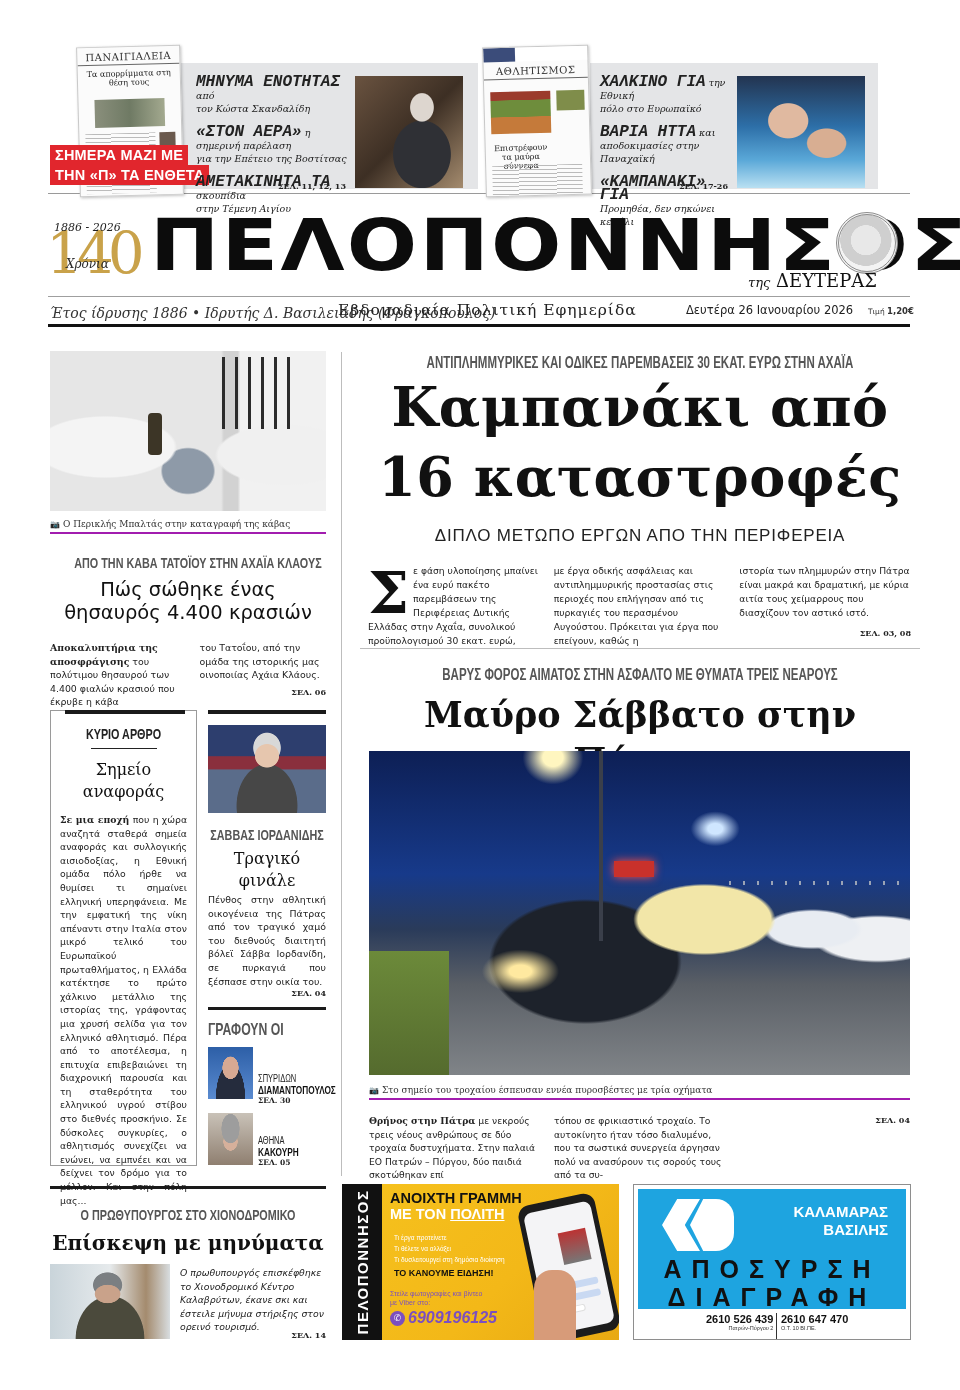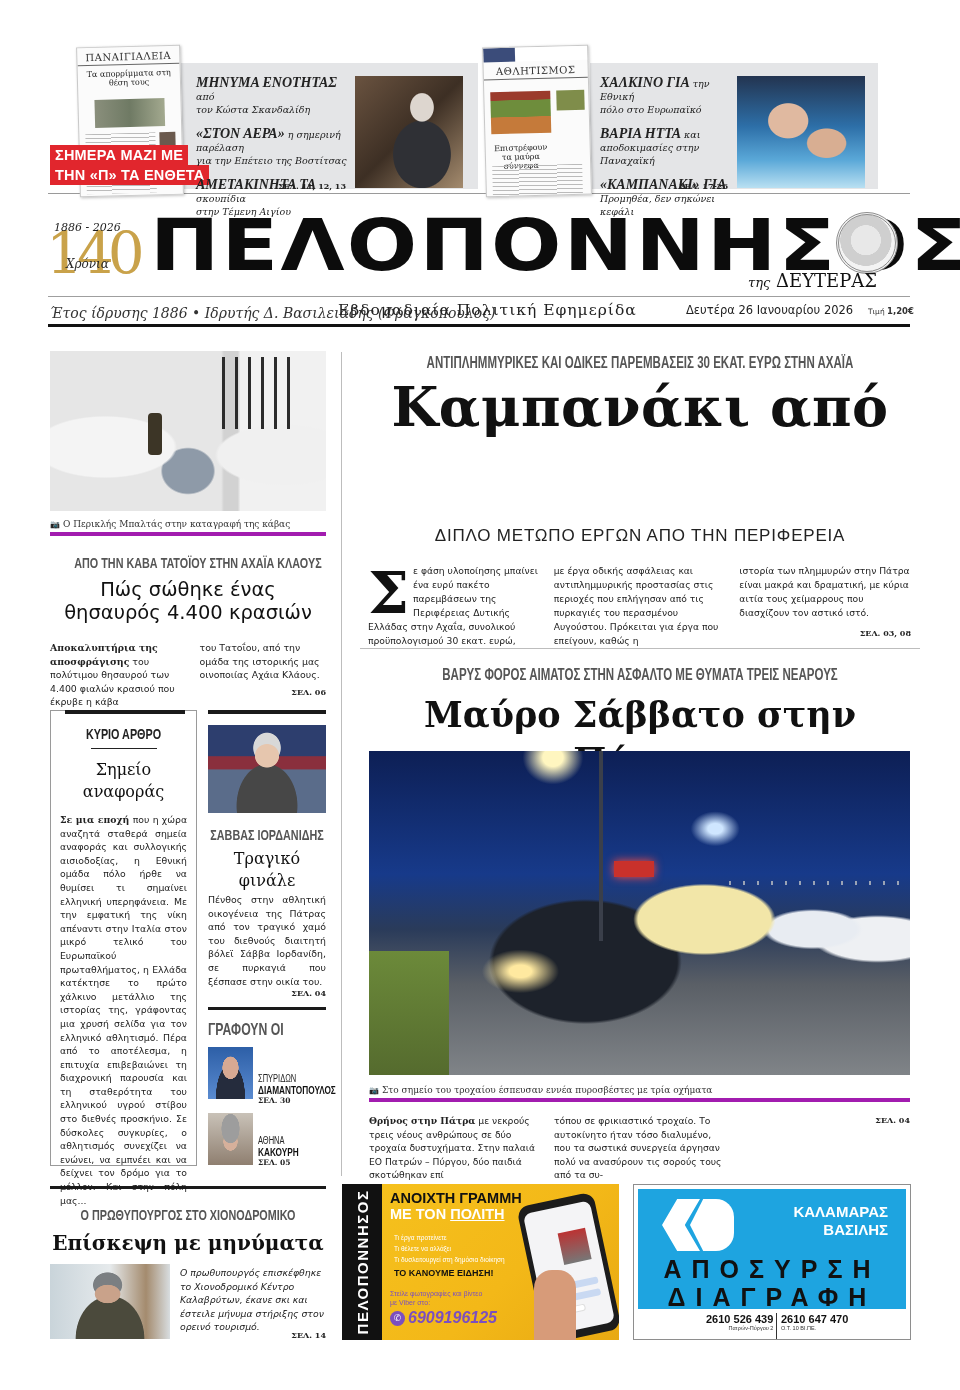--- a/index.html
+++ b/index.html
@@ -15,21 +15,21 @@
   .minipaper { position: absolute; background: #fbfbfb; border: 1px solid #c9c9c9; box-shadow: 1px 1px 3px rgba(0,0,0,0.25); overflow: hidden; }
   .minipaper .mast { font-family: "DejaVu Serif", serif; font-size: 10px; text-align: center; color: #333; border-bottom: 1px solid #666; padding-top: 4px; padding-bottom: 2px; letter-spacing: 0.5px; }
   .minipaper .mhead { font-family: "DejaVu Serif", serif; font-size: 8px; text-align: center; color: #222; line-height: 9px; margin-top: 4px; }
   .minipaper .mphoto { position: absolute; }
   .minipaper .mlines { position: absolute; background: repeating-linear-gradient(#bbb 0 1px, transparent 1px 4px); }
 
   .promo-red { position: absolute; left: 50px; background: #e1262d; color: #fff; font-family: "Liberation Sans", sans-serif; font-weight: bold; font-size: 14.5px; padding: 2px 5px; letter-spacing: 0.2px; }
 
   .teaser-items { position: absolute; font-family: "DejaVu Serif", serif; font-style: italic; font-size: 9.5px; line-height: 13px; color: #222; }
   .teaser-items .item { margin-bottom: 11px; }
-  .teaser-items b { font-family: Liberation Serif, serif; font-style: italic; font-weight: bold; font-size: 14px; }
+  .teaser-items b { font-family: Liberation Mono, monospace; font-style: italic; font-weight: bold; font-size: 16px; }
   .sel { font-family: "DejaVu Serif", serif; font-weight: bold; font-size: 8px; color: #222; text-align: right; }
 
   .tphoto { position: absolute; }
 
   
   .years { position: absolute; left: 54px; top: 221px; font-family: "DejaVu Serif", serif; font-style: italic; font-size: 11px; color: #222; }
   .big140 { position: absolute; left: 46px; top: 213px; font-family: "DejaVu Serif", serif; font-size: 58px; color: #c9a24a; letter-spacing: -6px; line-height: 80px; }
   .xronia { position: absolute; left: 66px; top: 257px; font-family: "DejaVu Serif", serif; font-style: italic; font-size: 12px; color: #2a2a2a; }
   .title { position: absolute; left: 150px; top: 203px; font-family: "DejaVu Sans", sans-serif; font-weight: bold; font-size: 72px; letter-spacing: 2px; color: #0c0c0c; transform: scaleX(1.15); transform-origin: left; line-height: 84px; }
   .seal { position: absolute; left: 836px; top: 212px; width: 62px; height: 62px; border-radius: 50%; border: 3px double #8d8d8d; background: radial-gradient(circle at 48% 45%, #e8e8e8 0 35%, #cfcfcf 36% 60%, #f3f3f3 61%); }
@@ -40,21 +40,21 @@
   .founder { position: absolute; left: 50px; top: 305px; font-family: "DejaVu Serif", serif; font-style: italic; font-size: 14px; color: #333; }
   .weekly { position: absolute; left: 338px; top: 301px; font-family: "DejaVu Serif", serif; font-size: 15.5px; letter-spacing: 1px; color: #222; }
   .date { position: absolute; left: 686px; top: 303px; font-family: "DejaVu Sans", sans-serif; font-size: 11.5px; color: #222; }
   .price { position: absolute; left: 868px; top: 306px; font-family: "DejaVu Sans", sans-serif; font-size: 7.5px; color: #333; }
   .price b { font-size: 8.5px; }
 
   
   .vrule { position: absolute; width: 1px; background: #bdbdbd; }
 
   .kicker { font-family: "Liberation Sans", sans-serif; font-weight: bold; color: #555; text-align: center; transform: scaleX(0.72); white-space: nowrap; }
-  .caption { font-family: "DejaVu Serif", serif; font-size: 9px; color: #333; border-bottom: 4px solid #a21caf; padding-bottom: 3px; }
+  .caption { font-family: "DejaVu Serif", serif; font-size: 9px; color: #333; border-bottom: 2px solid #a21caf; padding-bottom: 3px; }
   .caption .cam { font-size: 8px; margin-right: 3px; }
 
   .body-text { font-family: "DejaVu Sans", sans-serif; font-size: 9.4px; line-height: 13.6px; color: #222; }
   .body-text b { font-family: "DejaVu Serif", serif; font-weight: bold; }
   .cols3 { display: grid; grid-template-columns: 1fr 1fr 1fr; column-gap: 14px; }
   .cols2 { display: grid; grid-template-columns: 1fr 1fr; column-gap: 14px; gap: 23px; }
 
   .photo { position: absolute; overflow: hidden; }
 
   
@@ -213,20 +213,21 @@
 <div class="auth-photo" style="left:208px; top:1113px; background:radial-gradient(ellipse at 50% 30%, #9d9d9d 0 28%, transparent 29%), radial-gradient(ellipse at 50% 55%, #d6b09b 0 22%, transparent 23%), linear-gradient(180deg,#c9c2b8,#8f7f70);"></div>
 <div class="abs" style="left:258px; top:1135px;">
   <div class="auth-first">ΑΘΗΝΑ</div>
   <div class="auth-last">ΚΑΚΟΥΡΗ</div>
   <div class="auth-sel">ΣΕΛ. 05</div>
 </div>
 
 <div class="kicker abs" style="left:300px; top:354px; width:680px; font-size:16px;">ΑΝΤΙΠΛΗΜΜΥΡΙΚΕΣ ΚΑΙ ΟΔΙΚΕΣ ΠΑΡΕΜΒΑΣΕΙΣ 30 ΕΚΑΤ. ΕΥΡΩ ΣΤΗΝ ΑΧΑΪΑ</div>
 <div class="lead-head">
   <div>Καμπανάκι από</div>
+  <div>16 καταστροφές</div>
 </div>
 <div class="lead-sub">ΔΙΠΛΟ ΜΕΤΩΠΟ ΕΡΓΩΝ ΑΠΟ ΤΗΝ ΠΕΡΙΦΕΡΕΙΑ</div>
 <div class="body-text cols3 abs" style="left:368px; top:564px; width:543px; font-size:9.2px; line-height:14px;">
   <div><span class="dropcap">Σ</span><span>ε φάση υλοποίησης μπαίνει ένα ευρύ πακέτο παρεμβάσεων της Περιφέρειας Δυτικής Ελλάδας στην Αχαΐα, συνολικού προϋπολογισμού 30 εκατ. ευρώ,</span></div>
   <div>με έργα οδικής ασφάλειας και αντιπλημμυρικής προστασίας στις περιοχές που επλήγησαν από τις πυρκαγιές του περασμένου Αυγούστου. Πρόκειται για έργα που επείγουν, καθώς η</div>
   <div><span>ιστορία των πλημμυρών στην Πάτρα είναι μακρά και δραματική, με κύρια αιτία τους χείμαρρους που διασχίζουν τον αστικό ιστό.</span>
     <div class="sel" style="margin-top:6px;">ΣΕΛ. 03, 08</div>
   </div>
 </div>
 <div style="position:absolute; left:360px; top:648px; width:560px; height:1px; background:#bdbdbd;"></div>

